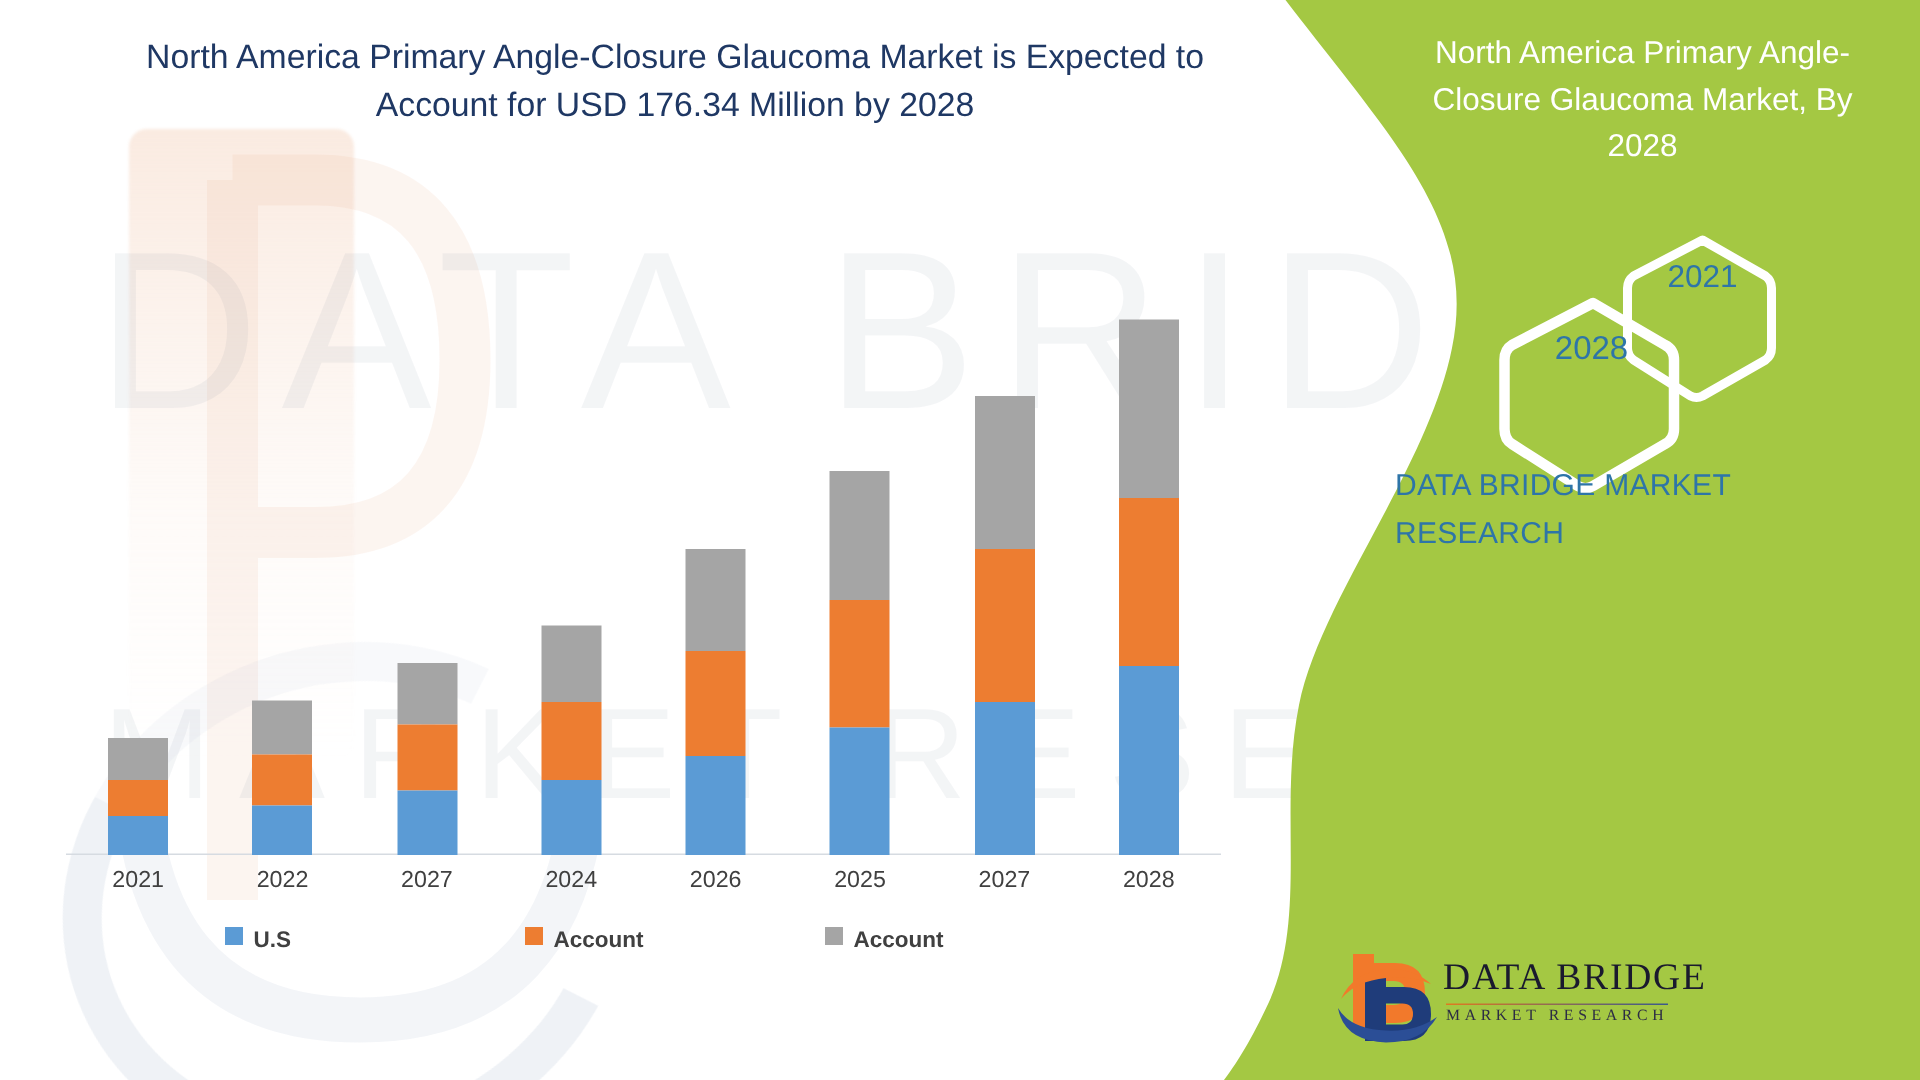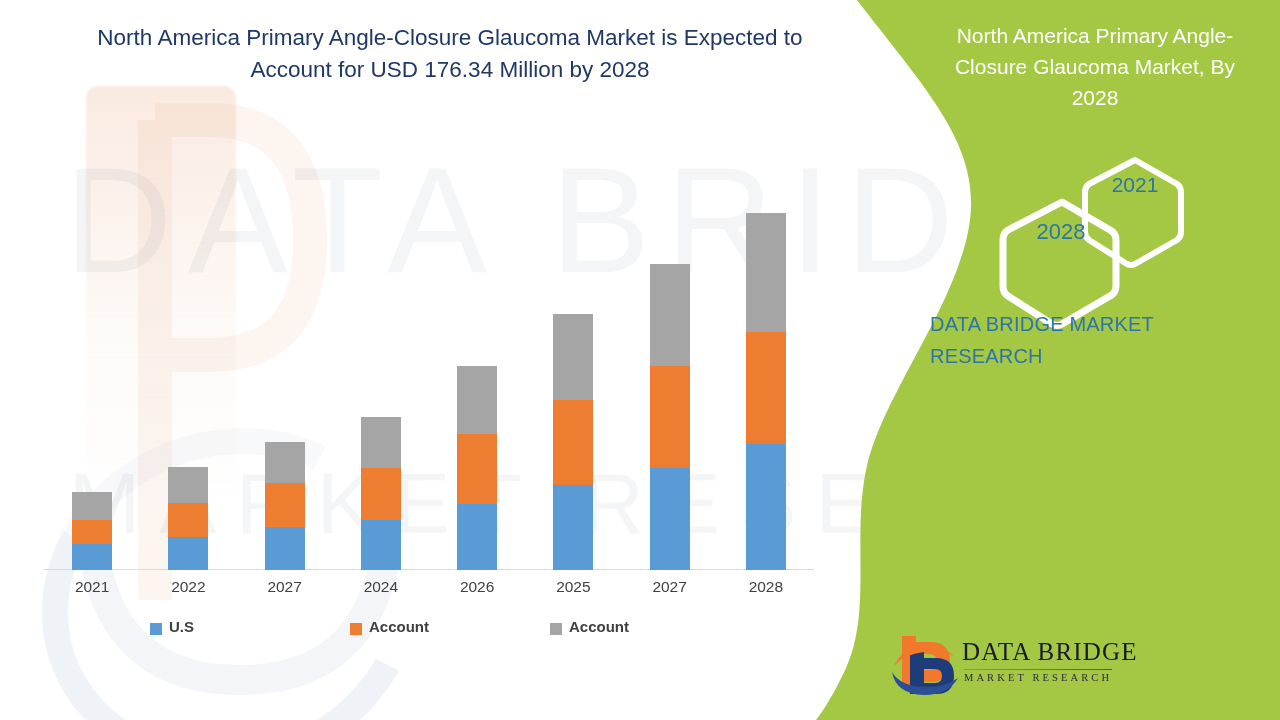--- a/index.html
+++ b/index.html
@@ -156,21 +156,21 @@
   .legend {
     position: absolute;
     left: 150px;
     top: 618px;
     width: 600px;
     display: flex;
   }
   .legend-item {
     flex: 1 1 0;
     display: flex;
-    align-items: flex-end;
+    align-items: flex-start;
     justify-content: flex-start;
   }
   .legend-swatch {
     width: 12px;
     height: 12px;
     margin-right: 7px;
     flex: 0 0 auto;
   }
   .legend-label {
     font-family: "Liberation Sans", sans-serif;

